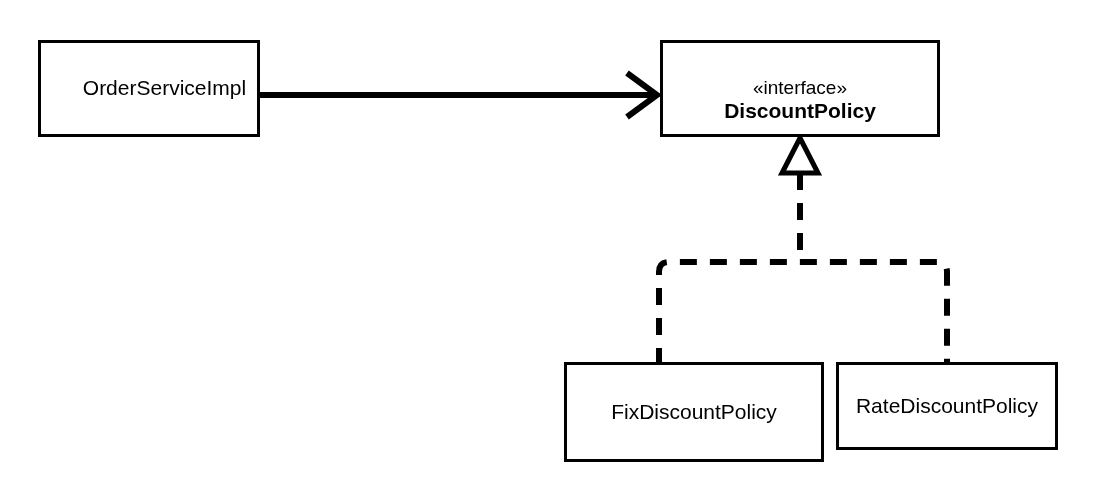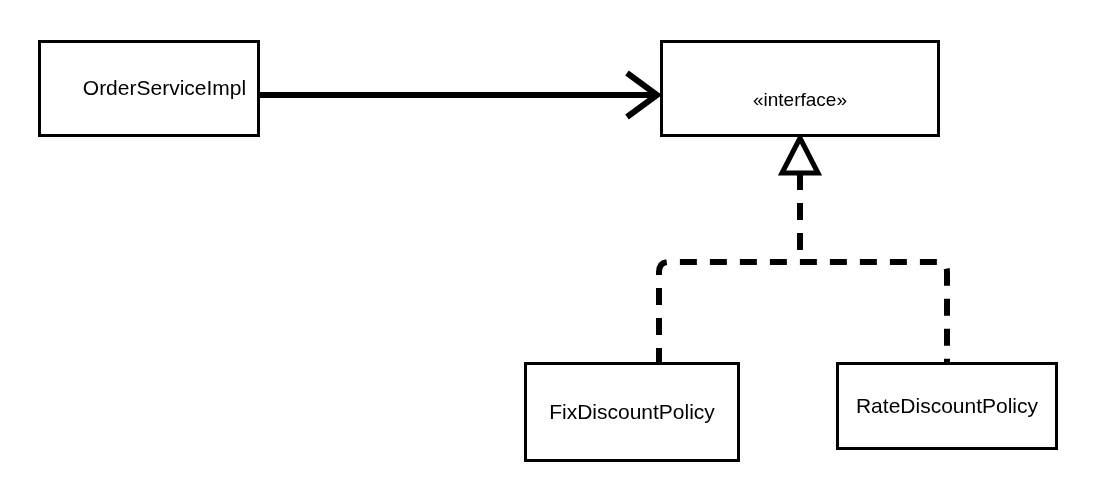--- a/index.html
+++ b/index.html
@@ -60,23 +60,23 @@
     height: 97px;
     padding-left: 31px;
   }
   #box-discountpolicy {
     left: 660px;
     top: 40px;
     width: 280px;
     height: 97px;
   }
   #box-fixdiscountpolicy {
-    left: 524px;
+    left: 564px;
     top: 362px;
-    width: 216px;
+    width: 260px;
     height: 100px;
     text-align: right;
   }
   #box-ratediscountpolicy {
     left: 836px;
     top: 362px;
     width: 222px;
     height: 88px;
   }
 </style>
@@ -103,20 +103,21 @@
       <path d="M 659 365 L 659 272 Q 659 262 669 262 L 937 262 Q 947 262 947 272 L 947 365"></path>
     </g>
   </svg>
 
   <div class="uml-box" id="box-orderserviceimpl">
     <div class="class-name">OrderServiceImpl</div>
   </div>
 
   <div class="uml-box" id="box-discountpolicy">
     <div class="stereotype">«interface»</div>
+    <div class="class-name bold">DiscountPolicy</div>
   </div>
 
   <div class="uml-box" id="box-fixdiscountpolicy">
     <div class="class-name">FixDiscountPolicy</div>
   </div>
 
   <div class="uml-box" id="box-ratediscountpolicy">
     <div class="class-name">RateDiscountPolicy</div>
   </div>
 

